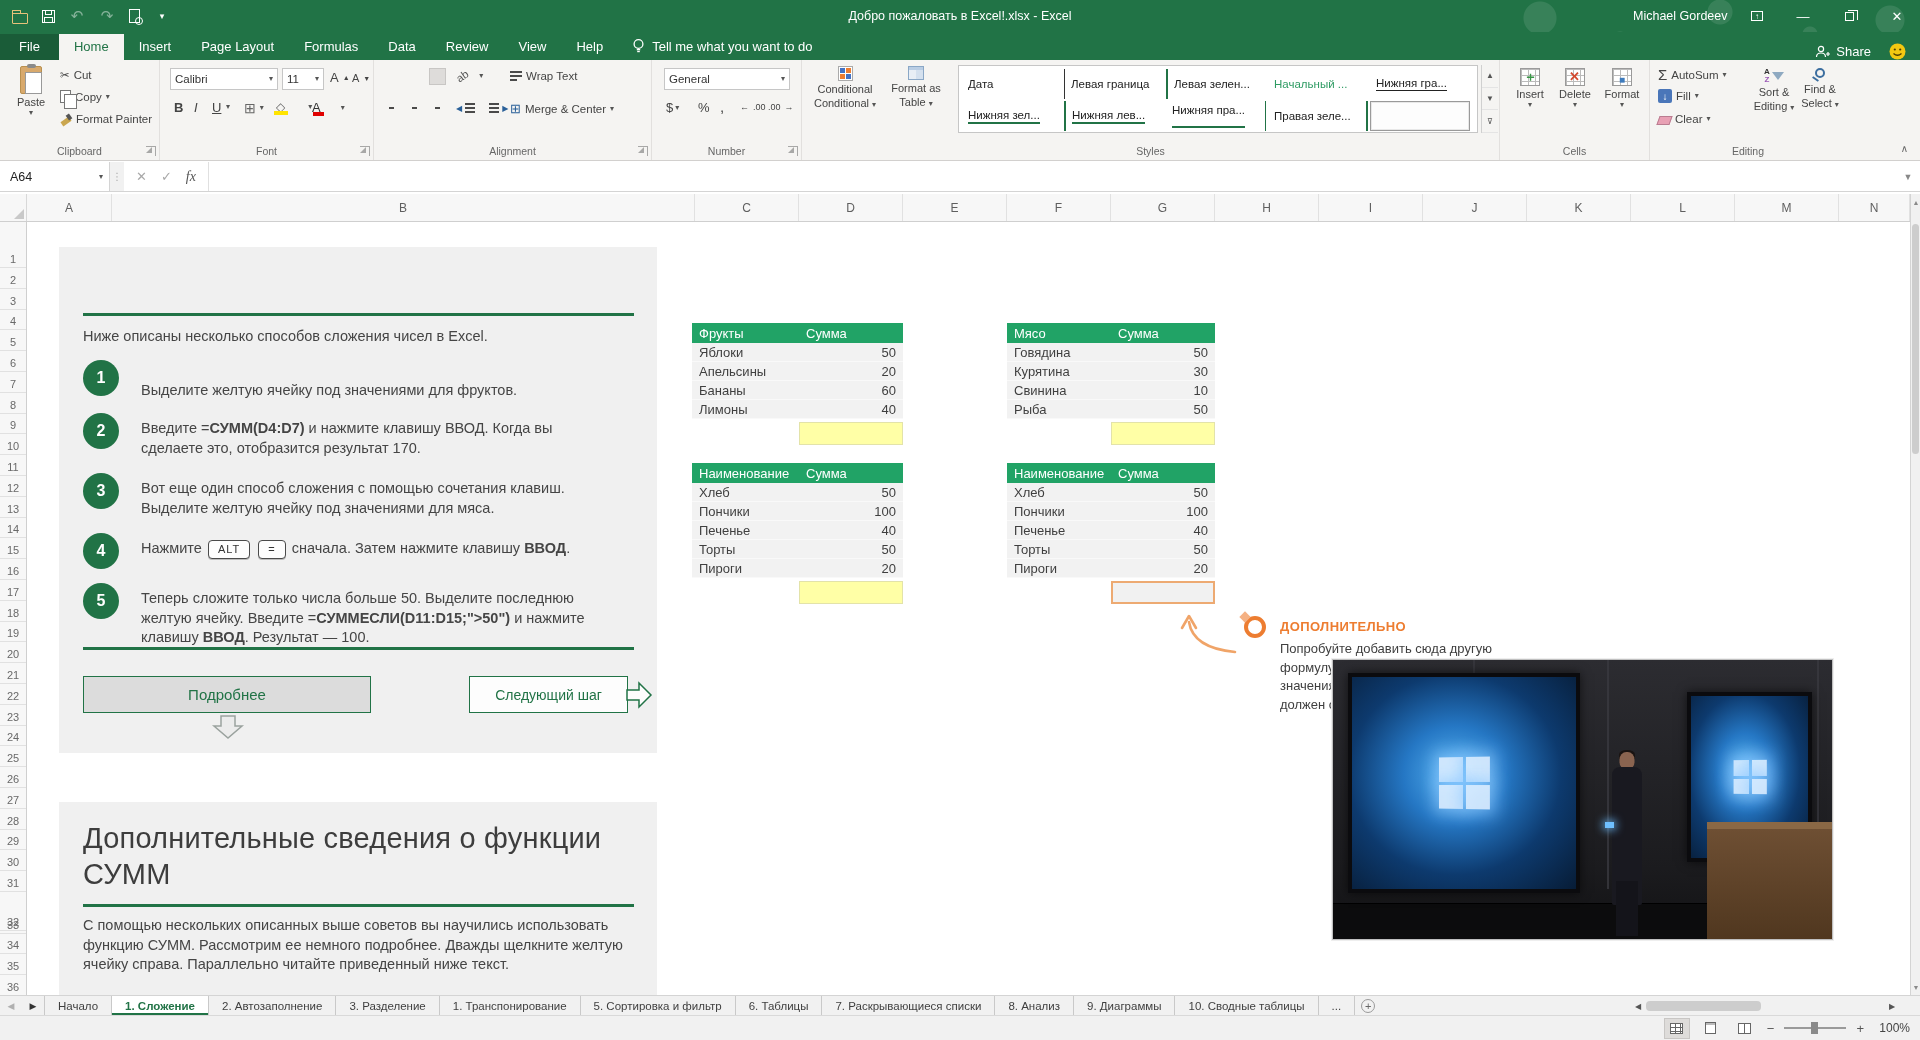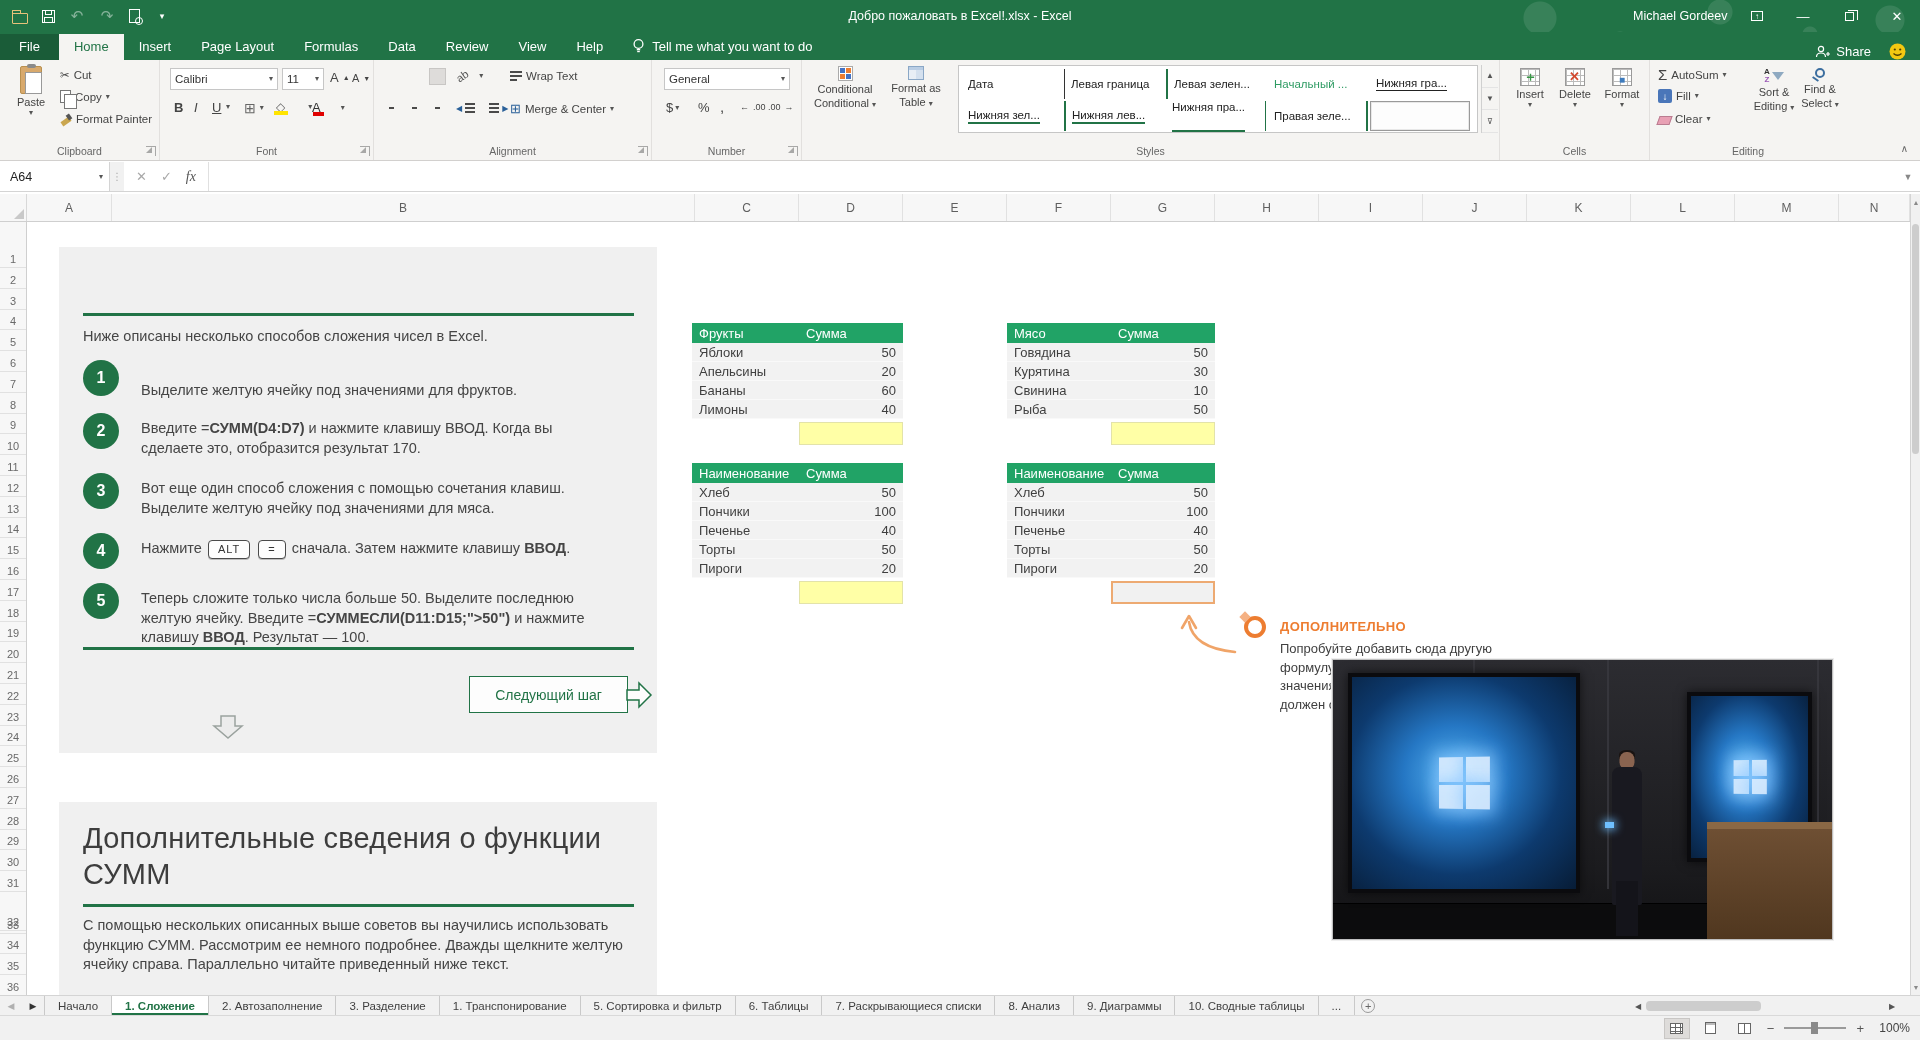--- a/index.html
+++ b/index.html
@@ -79,21 +79,21 @@
   .gallery{position:absolute;left:156px;top:5px;width:520px;height:68px;background:#fff;border:1px solid #c6c6c6;display:flex;flex-wrap:wrap;align-content:flex-start;padding:2px 2px;}
   .gitem{width:100px;height:30px;margin:1px;font-size:11.5px;color:#222;display:flex;align-items:center;padding:0 6px;background:#fff;}
   .g-left-black{border-left:1.5px solid #333;}
   .g-left-green{border-left:2px solid #217346;}
   .g-green-text{color:#2e9b63;}
   .g-bottom-black span{border-bottom:1.5px solid #222;padding-bottom:1px;}
   .g-bottom-green span{border-bottom:2px solid #217346;padding-bottom:1px;}
   .g-left-green-bottom{border-left:2px solid #217346;}
   .g-left-green-bottom span{border-bottom:2px solid #217346;padding-bottom:1px;}
   .g-bottom-right{border-right:1.5px solid #217346;}
-  .g-bottom-right span{border-bottom:2px solid #217346;padding-bottom:17px;}
+  .g-bottom-right span{border-bottom:2px solid #217346;padding-bottom:10px;}
   .g-right-green{border-right:2px solid #217346;}
   .g-empty-selected{border:1px solid #9a9a9a;background:#fdfdfd;box-shadow:inset 0 0 0 1px #e8e8e8;}
   .gscroll{position:absolute;right:1px;top:5px;width:17px;height:68px;border-left:1px solid #d0d0d0;display:flex;flex-direction:column;}
   .gscroll div{flex:1;display:flex;align-items:center;justify-content:center;font-size:8px;color:#555;border-bottom:1px solid #e4e4e4;}
   .cellgrid{width:20px;height:18px;border:1px solid #9a9a9a;background:
      linear-gradient(#bbb 1px,transparent 1px) 0 0/100% 6px,
      linear-gradient(90deg,#bbb 1px,transparent 1px) 0 0/7px 100%,#fff;position:relative;}
   .cellgrid em{position:absolute;font-style:normal;font-weight:bold;font-size:13px;line-height:13px;top:1px;left:3px;}
   .fillic{width:14px;height:14px;background:#4a76b9;color:#fff;font-size:10px;display:flex;align-items:center;justify-content:center;border-radius:2px;}
   .clearic{width:13px;height:9px;background:#e8a0b4;border:1px solid #b97c90;transform:skewX(-20deg);margin-top:3px;}
@@ -634,20 +634,21 @@
           <div style="position: absolute; left: 0px; top: 178px; width: 560px; display: flex; gap: 22px; align-items: flex-start;">
             <div class="stepnum">4</div>
             <div class="bodytext" style="width: 468px; padding-top: 6px;"><span>Нажмите </span><span class="keycap">ALT</span><span> </span><span class="keycap">=</span><span> сначала. Затем нажмите клавишу </span><span style="font-weight: bold;">ВВОД</span><span>.</span></div>
           </div>
           <div style="position: absolute; left: 0px; top: 228px; width: 560px; display: flex; gap: 22px; align-items: flex-start;">
             <div class="stepnum">5</div>
             <div class="bodytext" style="width: 468px; padding-top: 6px;"><span>Теперь сложите только числа больше 50. Выделите последнюю желтую ячейку. Введите =</span><span style="font-weight: bold;">СУММЕСЛИ(D11:D15;"&gt;50")</span><span> и нажмите клавишу </span><span style="font-weight: bold;">ВВОД</span><span>. Результат — 100.</span></div>
           </div>
         </div>
       <div class="abs greenline" style="left:24px;top:400px;width:551px"></div>
+      <div class="abs morebtn" style="left:24px;top:429px;width:288px;height:37px">Подробнее</div>
       <svg class="abs" style="left:152px;top:467px" width="34" height="26" viewBox="0 0 34 26">
         <path d="M10 2 h14 v10 h7 L17 24 L3 12 h7 Z" fill="#ececec" stroke="#9aa29e" stroke-width="1.5"></path>
       </svg>
       <div class="abs nextbtn" style="left:410px;top:429px;width:159px;height:37px">Следующий шаг</div>
       <svg class="abs" style="left:566px;top:434px" width="28" height="28" viewBox="0 0 28 28">
         <path d="M2 9 h12 V2 L26 14 L14 26 v-7 H2 Z" fill="#fdfdfd" stroke="#217346" stroke-width="1.5"></path>
       </svg>
     </div>
 
     <div class="abs card" style="left:32px;top:580px;width:598px;height:193px">

